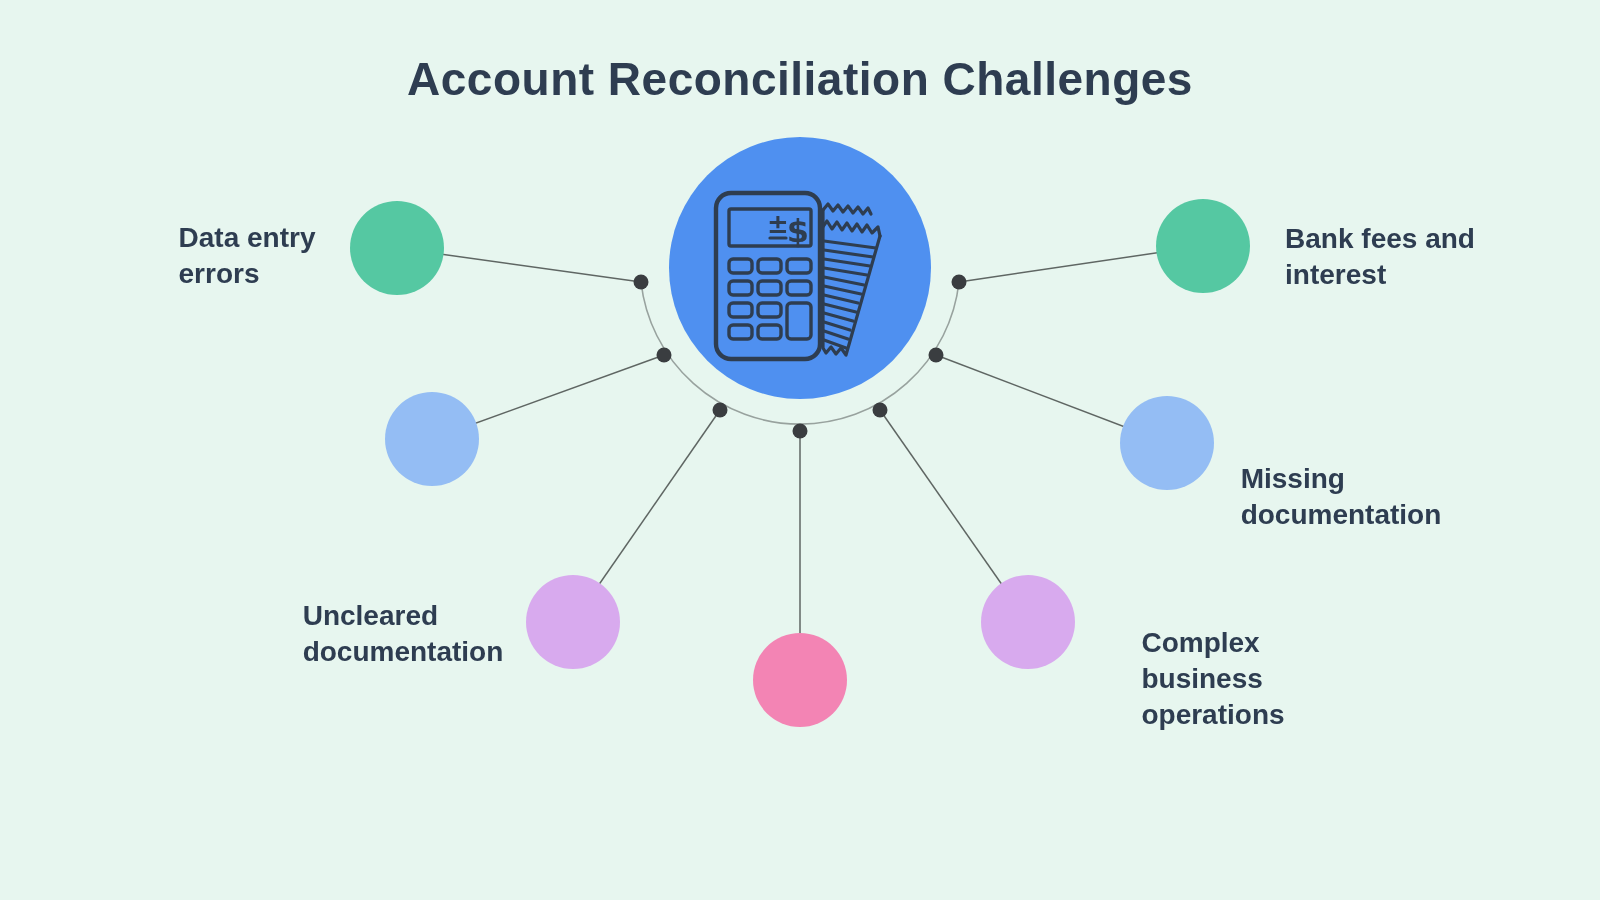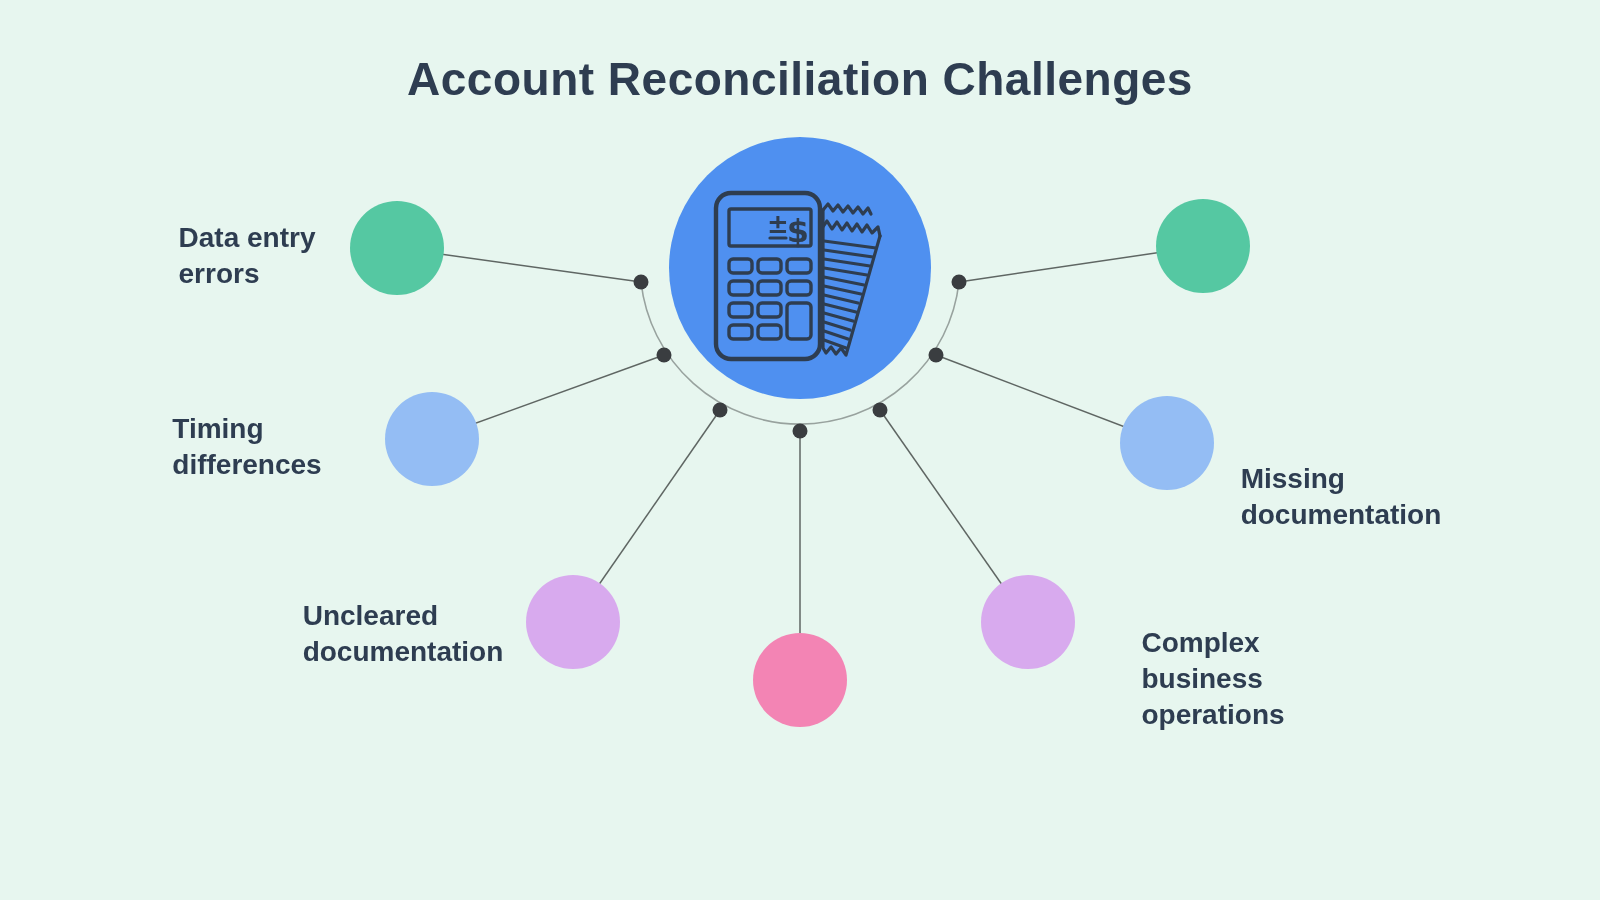--- a/index.html
+++ b/index.html
@@ -162,23 +162,23 @@
         <rect class="icon-btn" x="758" y="303" width="23" height="14" rx="4"></rect>
         <rect class="icon-btn" x="787" y="303" width="24" height="36" rx="4"></rect>
         <rect class="icon-btn" x="729" y="325" width="23" height="14" rx="4"></rect>
         <rect class="icon-btn" x="758" y="325" width="23" height="14" rx="4"></rect>
       </g>
     </g>
   </svg>
 
   <div class="label" style="left:247px; top:256px;">Data entry
 errors</div>
-  <div class="label" style="left:247px; top:447px;">Timing
-differences</div>
   <div class="label" style="left:403px; top:634px;">Uncleared
 documentation</div>
   <div class="label" style="left:1213px; top:652px;margin-top:27px;">Complex
 business
 operations</div>
   <div class="label" style="left:1341px; top:455px;margin-top:42px;">Missing
 documentation</div>
+  <div class="label" style="left:1380px; top:257px;">Bank fees and
+interest</div>
 
 </div>
 
 </body></html>

